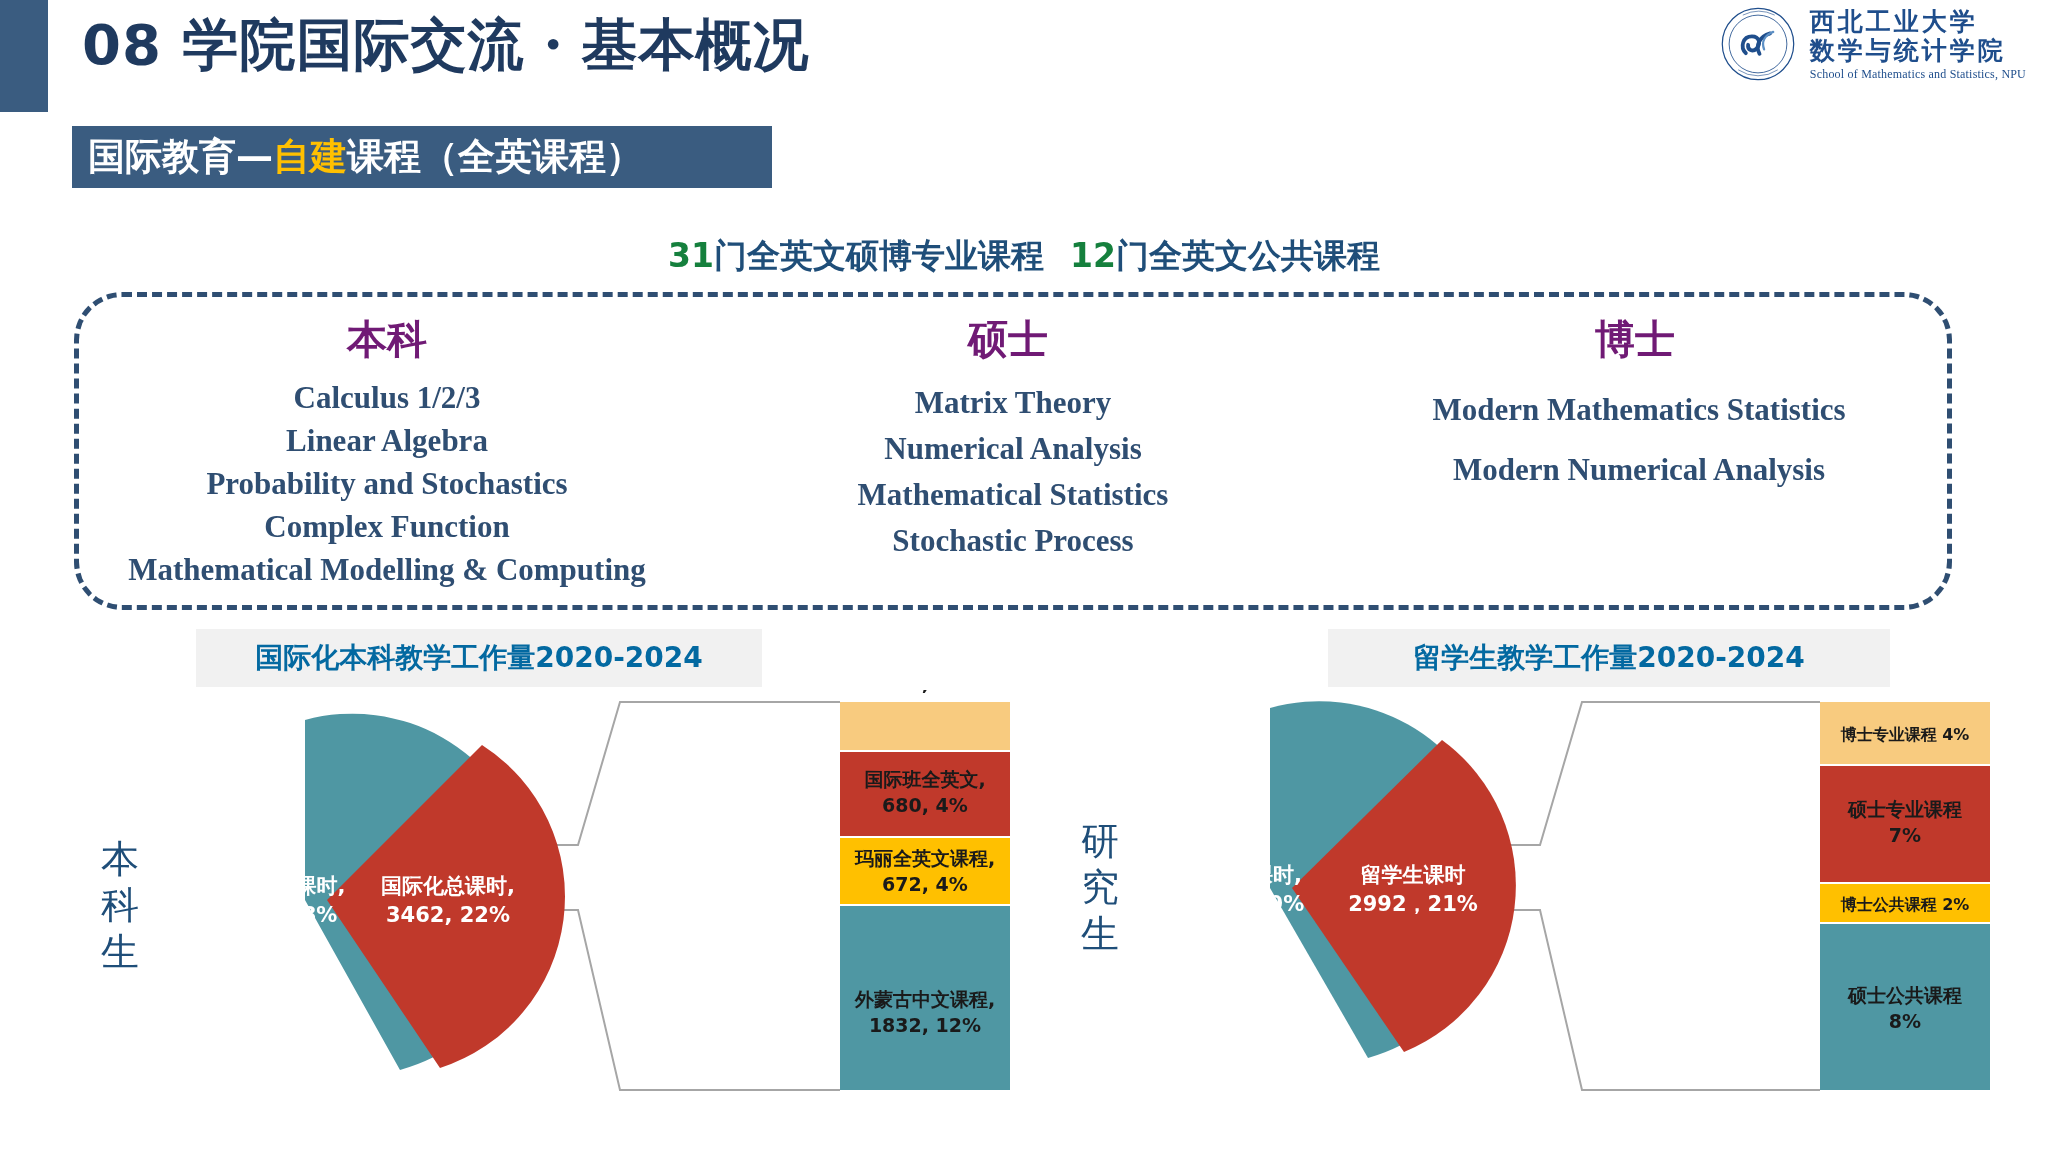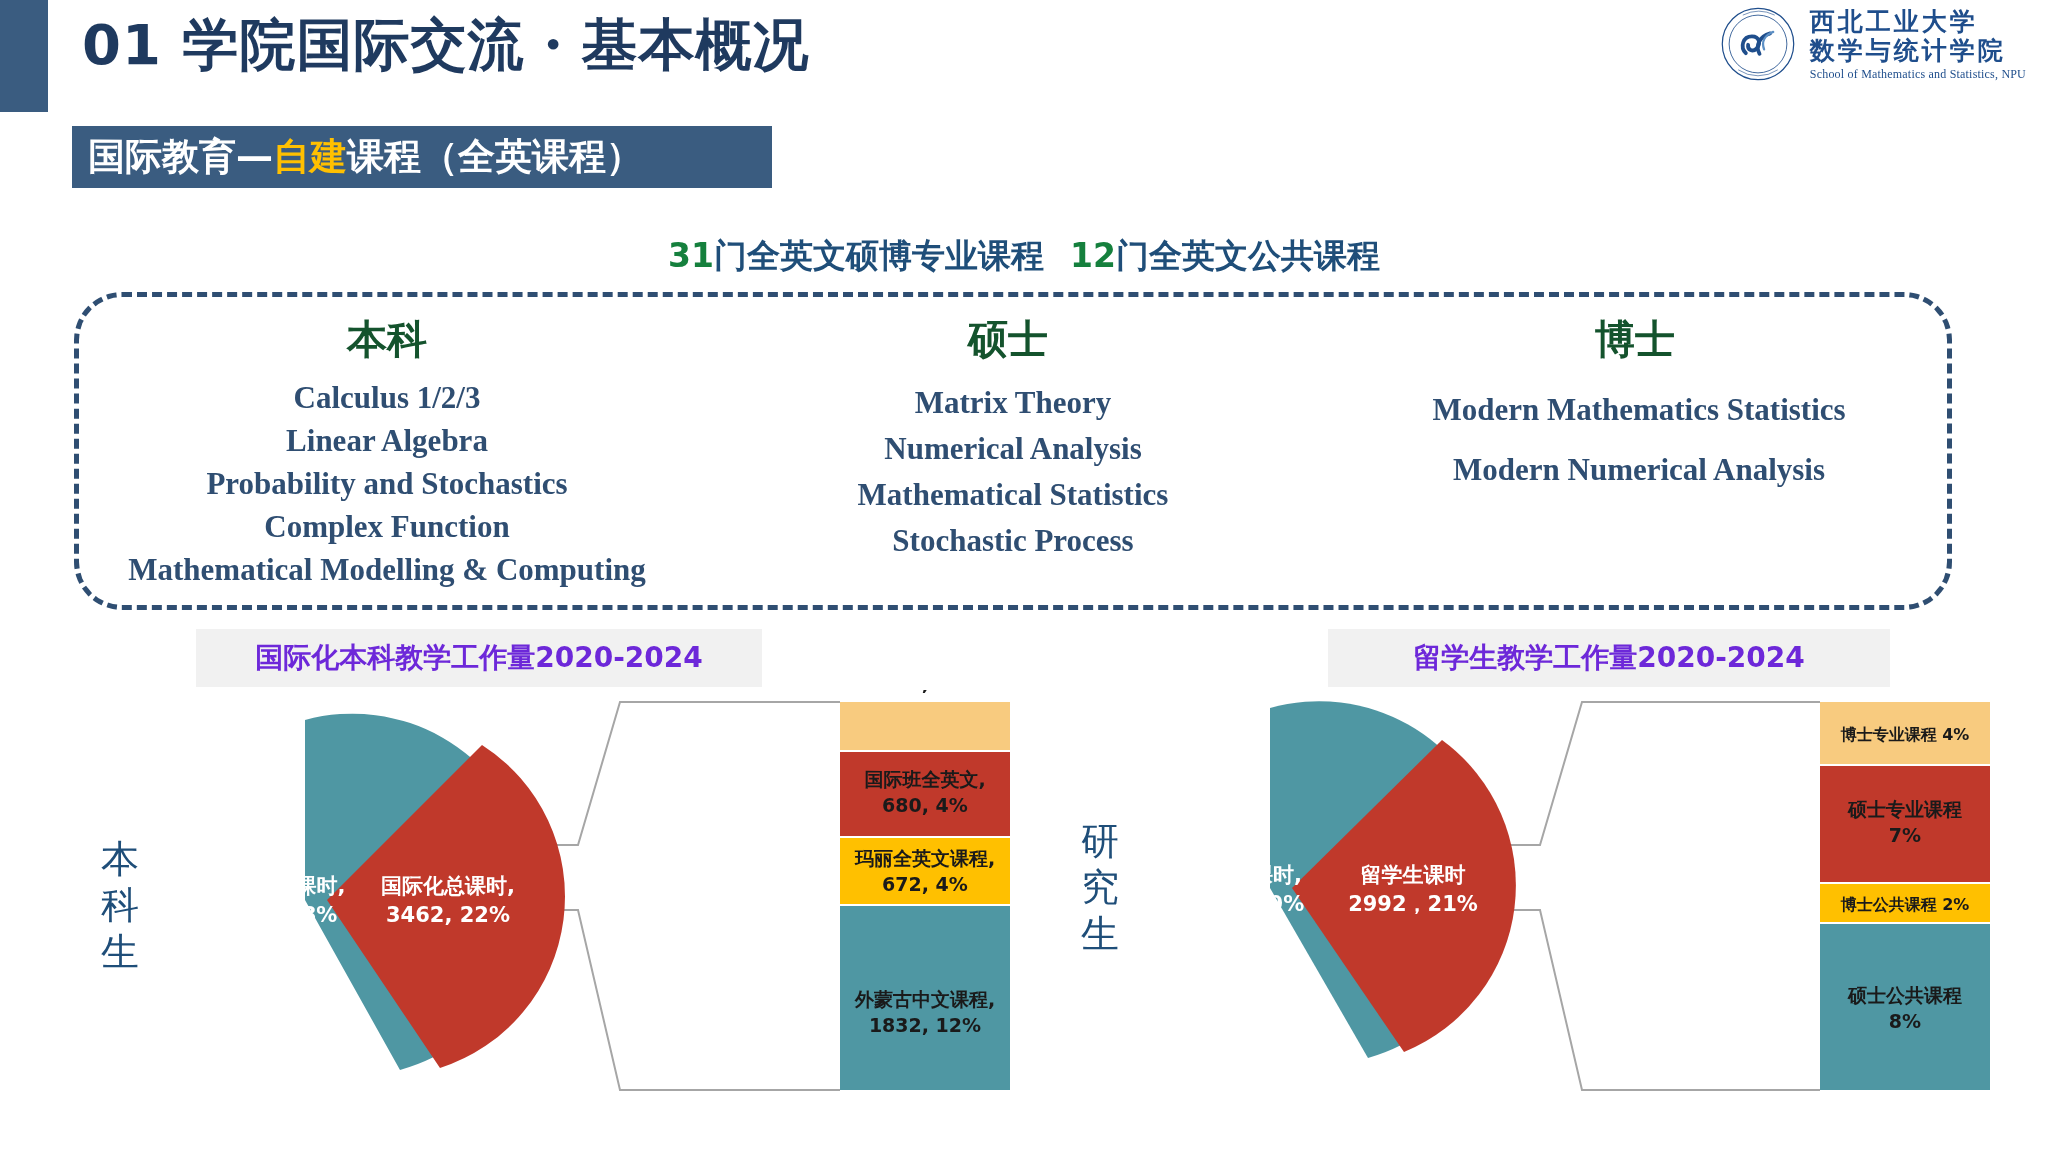--- a/index.html
+++ b/index.html
@@ -72,42 +72,42 @@
     box-sizing:border-box;
   }
   .course-cols{
     position:absolute;left:74px;top:292px;
     width:1878px;height:318px;
     display:flex;
   }
   .course-col{flex:1;text-align:center;}
   .col-head{
     margin-top:20px;
-    font-size:40px;font-weight:bold;color:#14532d;
+    font-size:40px;font-weight:bold;color:#701a75;
     font-family:"DejaVu Sans","Liberation Sans",sans-serif;
   }
   .col-list{margin-top:14px;}
   .col-list div{
     font-size:31px;font-weight:bold;color:#2F4E72;
     line-height:1.12;
     font-family:"Liberation Serif","DejaVu Serif",serif;
   }
   .col-bach .col-list div{line-height:1.10;margin-top:9px;}
   .col-mast .col-list div{line-height:1.42;margin-top:2px;}
   .col-phd  .col-list div{line-height:1.1;margin-top:26px;}
   .col-mast .col-head{margin-left:-10px;}
   .col-phd .col-head{margin-left:-8px;}
 
   
   .chart-banner{
     position:absolute;height:58px;background:#F1F1F1;
     display:flex;align-items:center;justify-content:center;
   }
   .chart-banner span{
-    font-size:28px;font-weight:bold;color:#6d28d9;
+    font-size:28px;font-weight:bold;color:#0369a1;
     font-family:"DejaVu Sans","Liberation Sans",sans-serif;
     white-space:nowrap;
   }
   #banner-left{left:196px;top:629px;width:566px;}
   #banner-right{right:158px;top:629px;width:562px;}
 
   
   .side-label{
     position:absolute;
     font-size:38px;color:#1F4E79;line-height:1.22;
@@ -136,21 +136,21 @@
   }
   .bar-lbl.small{font-size:16px;font-weight:bold;}
   .leader{stroke:#A6A6A6;stroke-width:2;fill:none;}
 </style>
 </head>
 <body>
 
 <div class="slide">
 
   <div class="accent-bar"></div>
-  <div class="title-main">01 学院国际交流・基本概况</div>
+  <div class="title-main">08 学院国际交流・基本概况</div>
 
   <div class="subtitle-box">
     <div class="subtitle-text">
       <span>国际教育—</span><span class="subtitle-hl">自建</span><span>课程（全英课程）</span>
     </div>
   </div>
 
   <div class="logo">
     <svg class="logo-emblem" viewBox="0 0 100 100">
       <circle cx="50" cy="50" r="47" fill="none" stroke="#1F4E8C" stroke-width="1.6"></circle>

